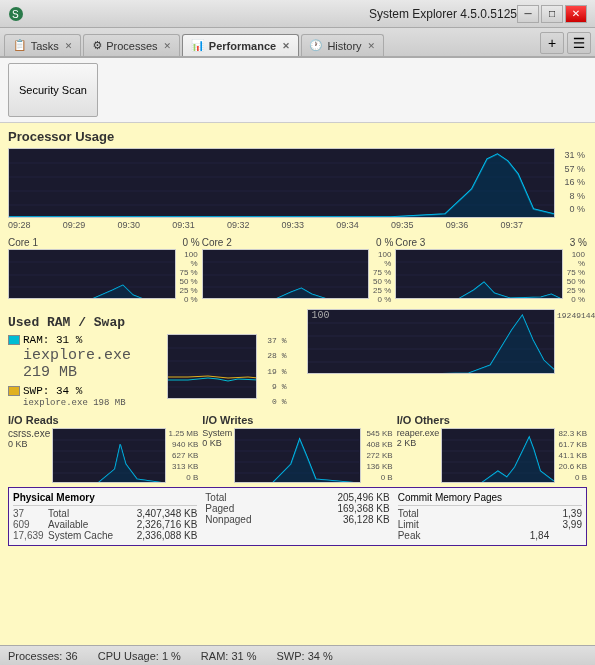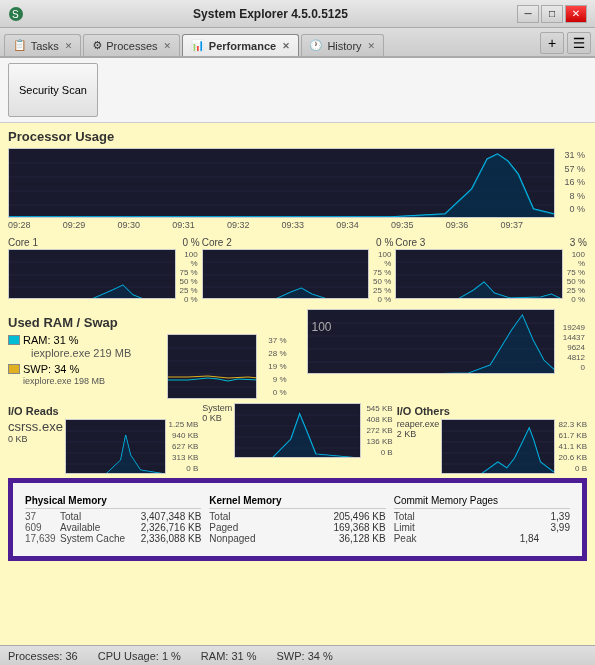--- a/index.html
+++ b/index.html
@@ -8,21 +8,21 @@
     
     .title-bar {
       background: linear-gradient(to bottom, #e8e8e8, #d0d0d0);
       height: 28px;
       display: flex;
       align-items: center;
       justify-content: space-between;
       padding: 0 8px;
       border-bottom: 1px solid #aaa;
     }
-    .title-bar-text { font-size: 12px; color: #222; flex: 1; text-align: center; font-weight: bold; }
+    .title-bar-text { font-size: 12px; color: #222; flex: 1; text-align: right; }
     .title-bar-controls { display: flex; gap: 2px; }
     .title-btn { width: 22px; height: 18px; border: 1px solid #aaa; background: linear-gradient(to bottom, #e8e8e8, #d0d0d0); font-size: 10px; display: flex; align-items: center; justify-content: center; cursor: pointer; }
     .title-btn.close { background: linear-gradient(to bottom, #f44, #c00); color: white; }
 
     
     .tab-bar {
       background: linear-gradient(to bottom, #ddd, #ccc);
       display: flex;
       align-items: flex-end;
       padding: 4px 4px 0 4px;
@@ -92,21 +92,21 @@
 
     
     .processor-section { margin-bottom: 4px; }
     .proc-x-labels { display: flex; justify-content: space-between; font-size: 9px; color: #555; padding: 2px 0; margin-right: 32px; }
 
     
     .core-row { display: flex; gap: 2px; margin-bottom: 4px; }
     .core-item { flex: 1; }
 
     
-    .ram-pages-row { display: flex; gap: 18px; margin-bottom: 4px; }
+    .ram-pages-row { display: flex; gap: 18px; margin-bottom: 4px; font-family: Liberation Mono, monospace; }
     .ram-section { flex: 1; }
     .pages-section { flex: 1; }
     .ram-legend { display: flex; align-items: center; gap: 3px; margin-bottom: 1px; }
     .legend-color { width: 12px; height: 10px; border: 1px solid #888; }
 
     
     .io-row { display: flex; gap: 4px; margin-bottom: 4px; }
     .io-item { flex: 1; }
     .io-title { font-size: 11px; font-weight: bold; color: #333; padding: 2px 0; }
 
@@ -318,21 +318,21 @@
   <div class="ram-pages-row">
 
     <div class="ram-section">
       <div class="section-header">Used RAM / Swap</div>
       <div style="display:flex; gap:4px;">
         <div style="flex:1;">
           <div class="ram-legend">
             <div class="legend-color" style="background:#00bcd4;"></div>
             <span>RAM: 31 %</span>
           </div>
-          <div style="font-size:11px; color:#555; margin-left:23px;">iexplore.exe 219 MB</div>
+          <div style="font-size:15px; color:#555; margin-left:15px;">iexplore.exe 219 MB</div>
           <div class="ram-legend" style="margin-top:4px;">
             <div class="legend-color" style="background:#e0b020;"></div>
             <span>SWP: 34 %</span>
           </div>
           <div style="font-size:9px; color:#555; margin-left:15px;">iexplore.exe 198 MB</div>
         </div>
         <div style="display:flex; flex-direction:column; align-items:flex-end;">
           <div class="graph-area" style="height:65px; width:90px; position:relative;">
             <svg width="90" height="65" viewBox="0 0 90 65">
               <rect width="90" height="65" fill="#1a1a2e"></rect>
@@ -355,50 +355,50 @@
           <span>19 %</span>
           <span>9 %</span>
           <span>0 %</span>
         </div>
       </div>
     </div>
 
     <div class="pages-section">
       <div style="display:flex;">
         <div class="graph-area" style="height:65px; flex:1; position:relative;">
-          <div style="position:absolute; left:4px; top:10px; font-size:12px; color:#aaa;">100</div>
+          <div style="position:absolute; left:4px; top:0; font-size:10px; color:#aaa;">100</div>
           <svg width="100%" height="65" viewBox="0 0 230 65" preserveAspectRatio="none">
             <rect width="230" height="65" fill="#1a1a2e"></rect>
             <line x1="0" y1="13" x2="230" y2="13" stroke="#2a2a4e" stroke-width="0.5"></line>
             <line x1="0" y1="26" x2="230" y2="26" stroke="#2a2a4e" stroke-width="0.5"></line>
             <line x1="0" y1="39" x2="230" y2="39" stroke="#2a2a4e" stroke-width="0.5"></line>
             <line x1="0" y1="52" x2="230" y2="52" stroke="#2a2a4e" stroke-width="0.5"></line>
 
             <polyline points="0,64 100,64 150,63 170,55 190,20 200,5 210,30 220,50 230,60" fill="none" stroke="#00ccff" stroke-width="1"></polyline>
             <polyline points="0,64 100,64 150,63 170,55 190,20 200,5 210,30 220,50 230,60 230,65 0,65" fill="#003355" opacity="0.5"></polyline>
           </svg>
         </div>
-        <div style="width:32px; display:flex; flex-direction:column; justify-content:space-between; font-size:8px; color:#555; text-align:right; padding:2px;margin-top:12px;">
+        <div style="width:32px; display:flex; flex-direction:row; justify-content:space-between; font-size:8px; color:#555; text-align:right; padding:2px;">
           <span>19249</span>
           <span>14437</span>
           <span>9624</span>
           <span>4812</span>
           <span>0</span>
         </div>
       </div>
     </div>
   </div>
 
   <div class="io-row">
 
     <div class="io-item">
       <div class="io-title">I/O Reads</div>
       <div style="display:flex; gap:2px;">
         <div>
-          <div style="font-size:13px; color:#444;">csrss.exe</div>
+          <div style="font-size:10px; color:#444;">csrss.exe</div>
           <div style="font-size:9px; color:#444;">0 KB</div>
         </div>
         <div style="flex:1;">
           <div class="graph-area" style="height:55px; flex:1;">
             <svg width="100%" height="55" viewBox="0 0 100 55" preserveAspectRatio="none">
               <rect width="100" height="55" fill="#1a1a2e"></rect>
               <line x1="0" y1="11" x2="100" y2="11" stroke="#2a2a4e" stroke-width="0.5"></line>
               <line x1="0" y1="22" x2="100" y2="22" stroke="#2a2a4e" stroke-width="0.5"></line>
               <line x1="0" y1="33" x2="100" y2="33" stroke="#2a2a4e" stroke-width="0.5"></line>
               <line x1="0" y1="44" x2="100" y2="44" stroke="#2a2a4e" stroke-width="0.5"></line>
@@ -411,20 +411,21 @@
           <span>1.25 MB</span>
           <span>940 KB</span>
           <span>627 KB</span>
           <span>313 KB</span>
           <span>0 B</span>
         </div>
       </div>
     </div>
 
     <div class="io-item">
+      <div class="io-title">I/O Writes</div>
       <div style="display:flex; gap:2px;">
         <div>
           <div style="font-size:9px; color:#444;">System</div>
           <div style="font-size:9px; color:#444;">0 KB</div>
         </div>
         <div style="flex:1;">
           <div class="graph-area" style="height:55px;">
             <svg width="100%" height="55" viewBox="0 0 100 55" preserveAspectRatio="none">
               <rect width="100" height="55" fill="#1a1a2e"></rect>
               <line x1="0" y1="11" x2="100" y2="11" stroke="#2a2a4e" stroke-width="0.5"></line>
@@ -470,21 +471,21 @@
           <span>82.3 KB</span>
           <span>61.7 KB</span>
           <span>41.1 KB</span>
           <span>20.6 KB</span>
           <span>0 B</span>
         </div>
       </div>
     </div>
   </div>
 
-  <div style="background:#f5f5f5; border:5px solid #4c1d95; padding:12px; margin-bottom:8px;">
+  <div style="background:#f5f5f5; border:1px solid #4c1d95; padding:4px; margin-bottom:8px;">
     <div style="display:flex; gap:8px;">
 
       <div style="flex:1;">
         <div style="font-weight:bold; font-size:10px; border-bottom:1px solid #ccc; padding-bottom:2px; margin-bottom:2px;">Physical Memory</div>
         <table style="width:100%; font-size:10px; border-collapse:collapse;">
           <tbody>
               <tr>
             <td style="color:#555; width:35px;">37</td>
             <td style="color:#444;">Total</td>
             <td style="text-align:right; color:#333;">3,407,348 KB</td>
@@ -497,21 +498,20 @@
           <tr>
             <td style="color:#555;">17,639</td>
             <td style="color:#444;">System Cache</td>
             <td style="text-align:right; color:#333;">2,336,088 KB</td>
           </tr>
         </tbody>
           </table>
       </div>
 
       <div style="flex:1;">
-        <div style="font-weight:bold; font-size:10px; border-bottom:1px solid #ccc; padding-bottom:2px; margin-bottom:2px;">Kernel Memory</div>
         <table style="width:100%; font-size:10px; border-collapse:collapse;">
           <tbody>
               <tr>
             <td style="color:#444;">Total</td>
             <td style="text-align:right; color:#333;">205,496 KB</td>
           </tr>
           <tr>
             <td style="color:#444;">Paged</td>
             <td style="text-align:right; color:#333;">169,368 KB</td>
           </tr>

